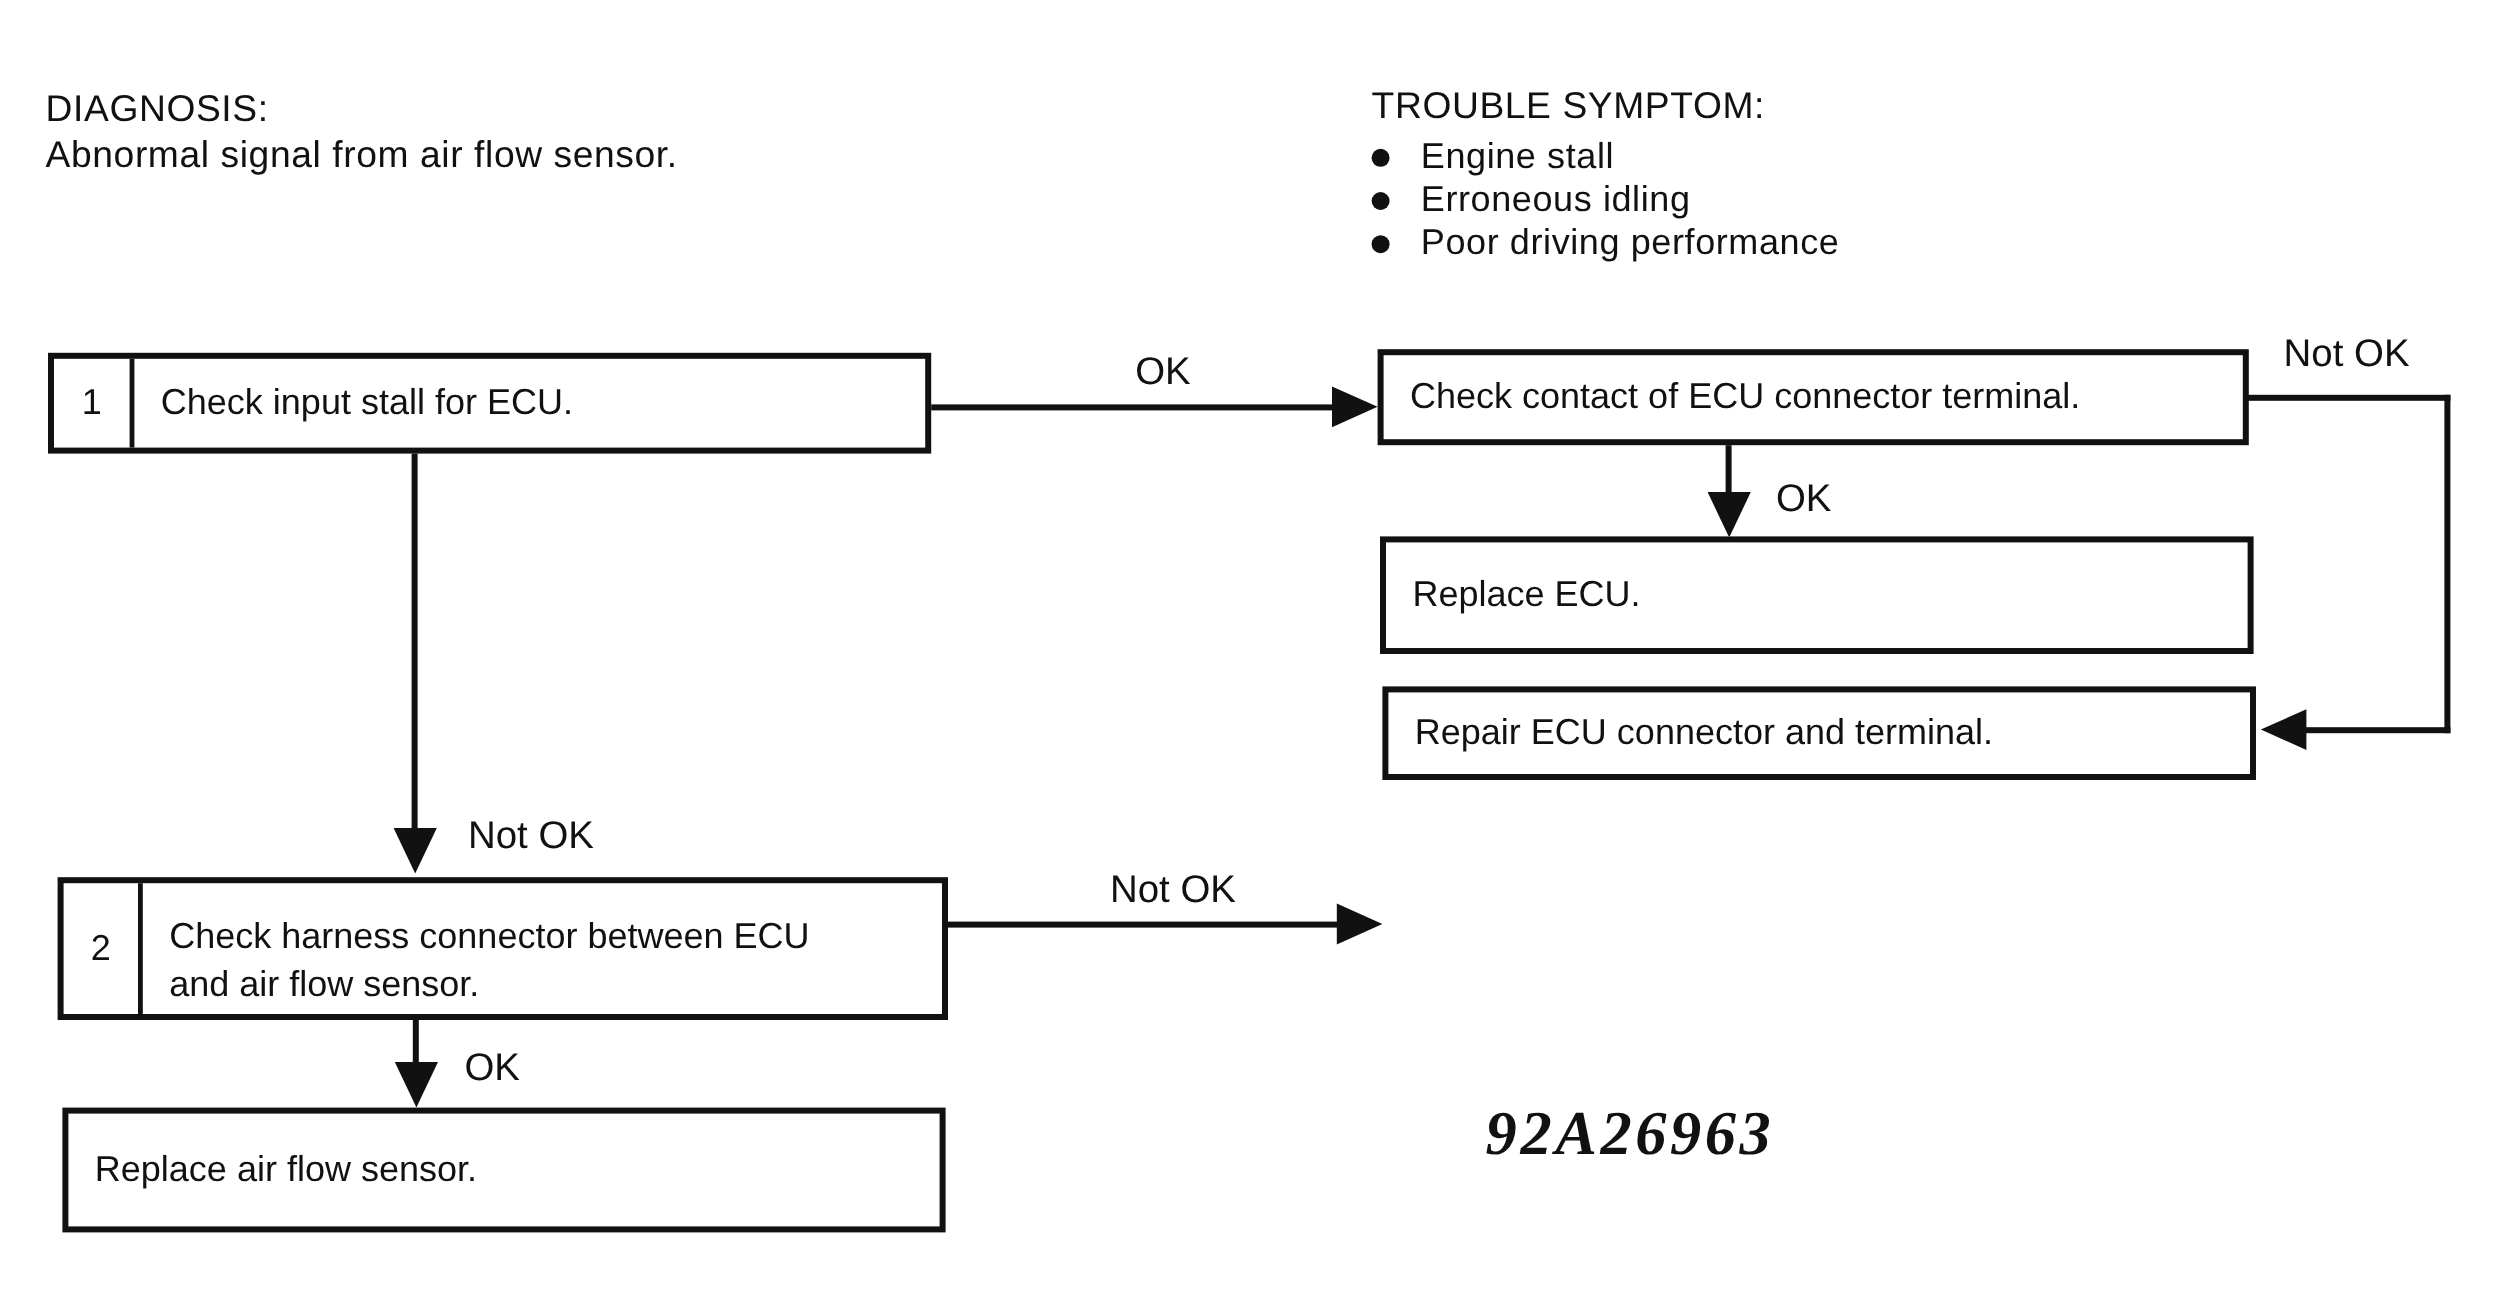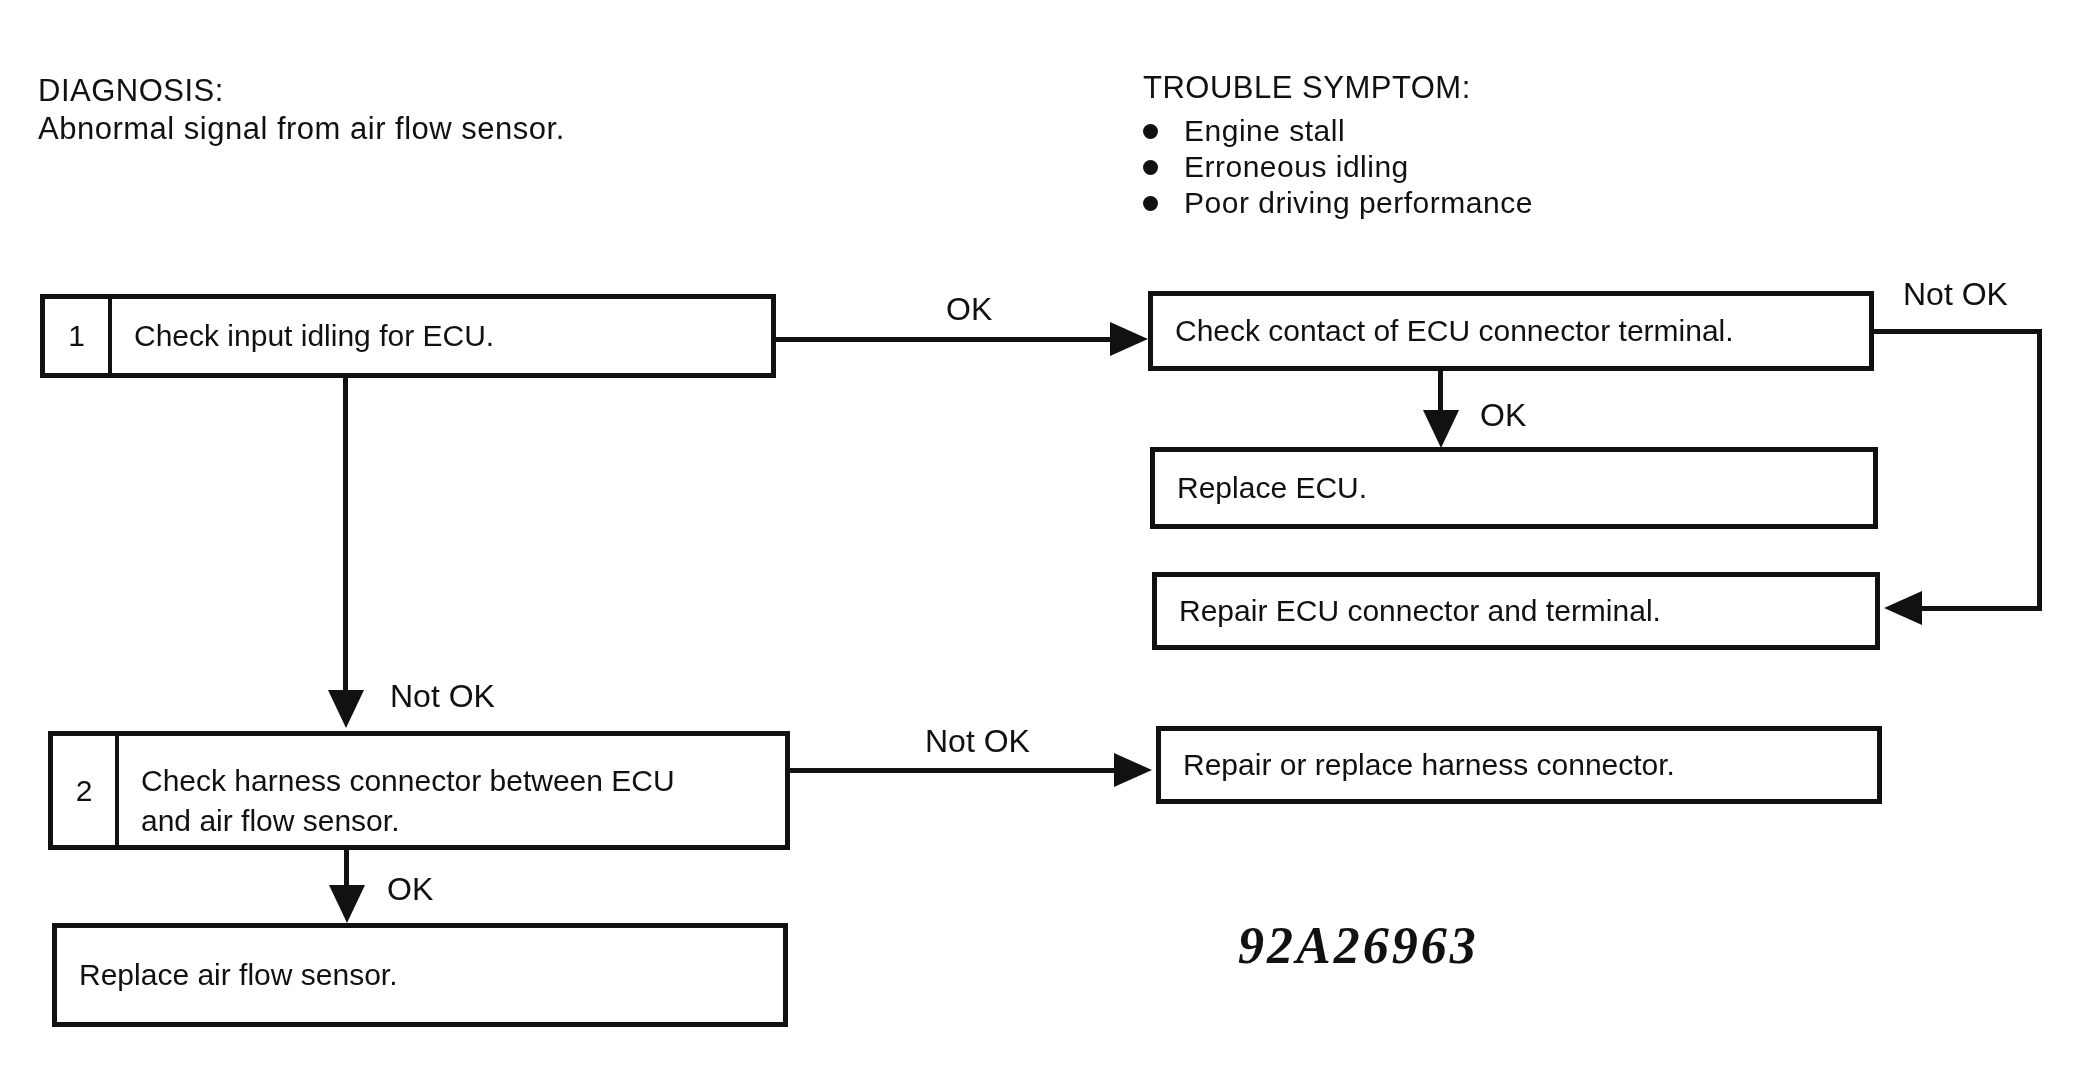--- a/index.html
+++ b/index.html
@@ -90,65 +90,62 @@
     </ul>
   </div>
 
   <div class="abs h-block" style="left:38px;top:72px;">
     <div>DIAGNOSIS:</div>
     <div>Abnormal signal from air flow sensor.</div>
   </div>
 
   <div class="fbox" style="left:40px;top:294px;width:736px;height:84px;">
     <div class="numcell" style="width:63px;">1</div>
-    <div class="boxtext">Check input idling for ECU.</div>
+    <div class="boxtext">Check input stall for ECU.</div>
   </div>
 
   <div class="hline" style="left:776px;top:337px;width:336px;"></div>
   <div class="ah-right" style="left:1110px;top:322px;"></div>
   <div class="edge-label" style="left:946px;top:291px;">OK</div>
 
   <div class="fbox" style="left:1148px;top:291px;width:726px;height:80px;">
     <div class="boxtext">Check contact of ECU connector terminal.</div>
   </div>
 
   <div class="edge-label" style="left:1903px;top:276px;">Not OK</div>
   <div class="hline" style="left:1872px;top:329px;width:170px;"></div>
   <div class="vline" style="left:2037px;top:329px;height:282px;"></div>
   <div class="hline" style="left:1920px;top:606px;width:122px;"></div>
   <div class="ah-left" style="left:1884px;top:591px;"></div>
 
   <div class="vline" style="left:1438px;top:371px;height:44px;"></div>
   <div class="ah-down" style="left:1423px;top:410px;"></div>
   <div class="edge-label" style="left:1480px;top:397px;">OK</div>
 
-  <div class="fbox" style="left:1150px;top:447px;width:728px;height:82px;">
+  <div class="fbox" style="left:1150px;top:447px;width:728px;height:98px;">
     <div class="boxtext">Replace ECU.</div>
   </div>
 
   <div class="fbox" style="left:1152px;top:572px;width:728px;height:78px;">
     <div class="boxtext">Repair ECU connector and terminal.</div>
   </div>
 
   <div class="vline" style="left:343px;top:378px;height:314px;"></div>
   <div class="ah-down" style="left:328px;top:690px;"></div>
   <div class="edge-label" style="left:390px;top:678px;">Not OK</div>
 
   <div class="fbox" style="left:48px;top:731px;width:742px;height:119px;">
     <div class="numcell" style="width:62px;">2</div>
     <div class="boxtext" style="width:580px;margin-top:20px;">Check harness connector between ECU and air flow sensor.</div>
   </div>
 
   <div class="hline" style="left:790px;top:768px;width:326px;"></div>
   <div class="ah-right" style="left:1114px;top:753px;"></div>
   <div class="edge-label" style="left:925px;top:723px;">Not OK</div>
 
-  <div class="fbox" style="left:1156px;top:726px;width:726px;height:78px;">
-    <div class="boxtext">Repair or replace harness connector.</div>
-  </div>
 
   <div class="vline" style="left:344px;top:850px;height:40px;"></div>
   <div class="ah-down" style="left:329px;top:885px;"></div>
   <div class="edge-label" style="left:387px;top:871px;">OK</div>
 
   <div class="fbox" style="left:52px;top:923px;width:736px;height:104px;">
     <div class="boxtext">Replace air flow sensor.</div>
   </div>
 
   <div class="fig-code" style="left:1238px;top:916px;">92A26963</div>

